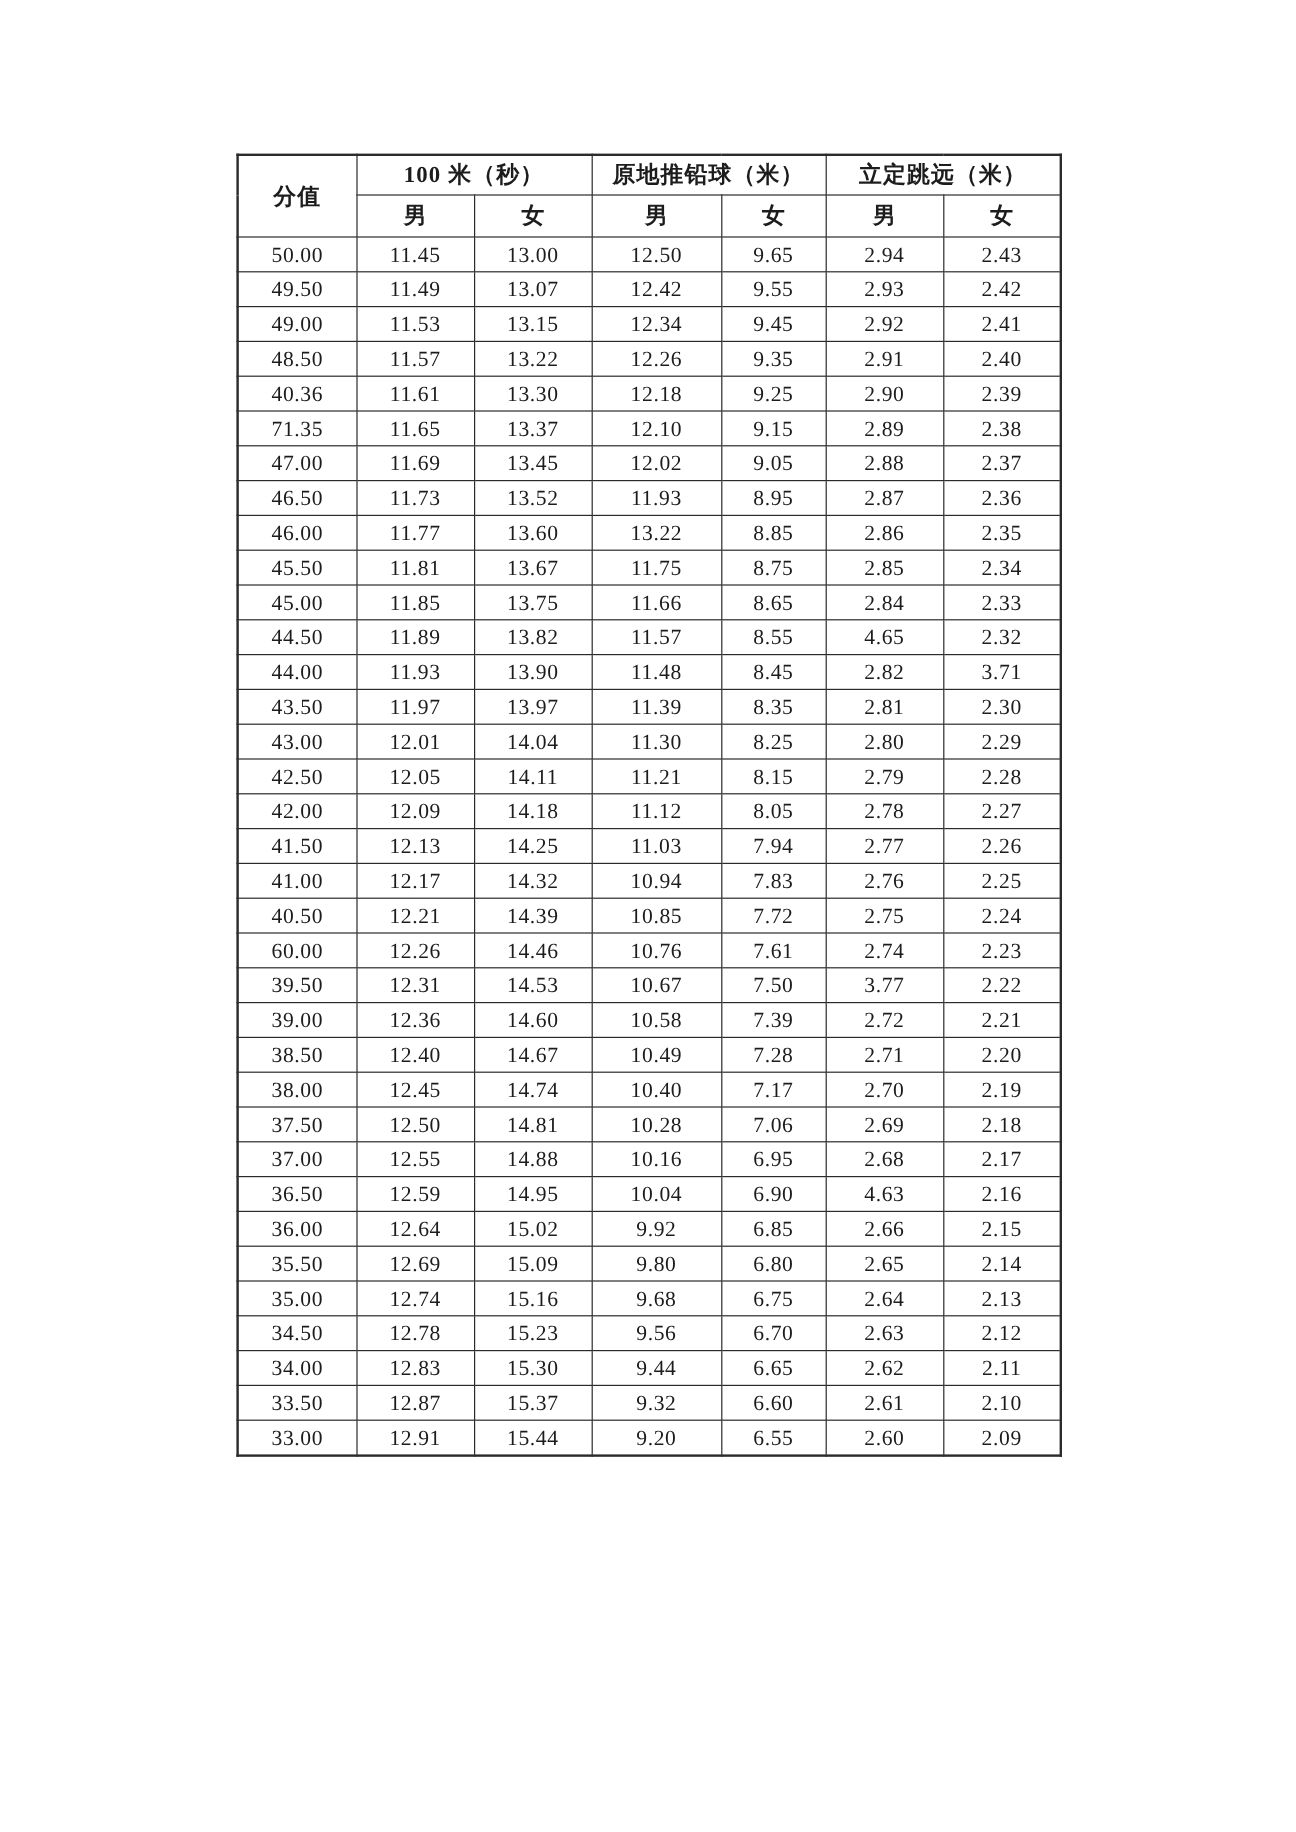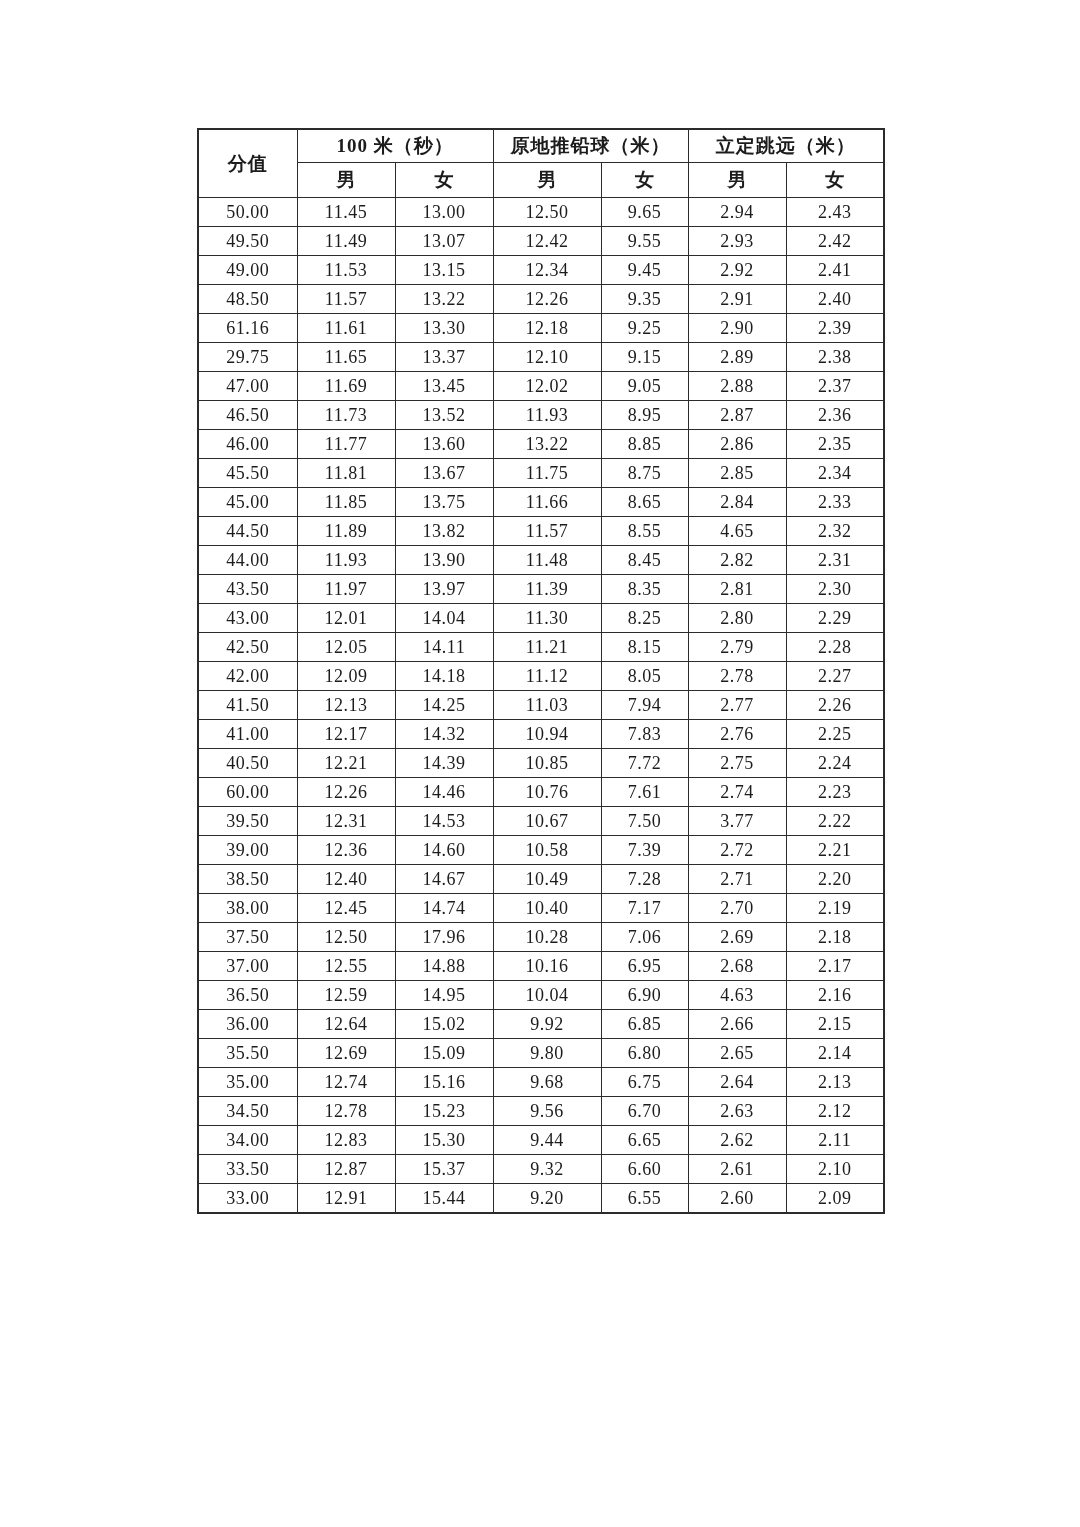--- a/index.html
+++ b/index.html
@@ -117,30 +117,30 @@
         <tr>
           <td>48.50</td>
           <td>11.57</td>
           <td>13.22</td>
           <td>12.26</td>
           <td>9.35</td>
           <td>2.91</td>
           <td>2.40</td>
         </tr>
         <tr>
-          <td>61.16</td>
+          <td>40.36</td>
           <td>11.61</td>
           <td>13.30</td>
           <td>12.18</td>
           <td>9.25</td>
           <td>2.90</td>
           <td>2.39</td>
         </tr>
         <tr>
-          <td>29.75</td>
+          <td>71.35</td>
           <td>11.65</td>
           <td>13.37</td>
           <td>12.10</td>
           <td>9.15</td>
           <td>2.89</td>
           <td>2.38</td>
         </tr>
         <tr>
           <td>47.00</td>
           <td>11.69</td>
@@ -195,21 +195,21 @@
           <td>4.65</td>
           <td>2.32</td>
         </tr>
         <tr>
           <td>44.00</td>
           <td>11.93</td>
           <td>13.90</td>
           <td>11.48</td>
           <td>8.45</td>
           <td>2.82</td>
-          <td>2.31</td>
+          <td>3.71</td>
         </tr>
         <tr>
           <td>43.50</td>
           <td>11.97</td>
           <td>13.97</td>
           <td>11.39</td>
           <td>8.35</td>
           <td>2.81</td>
           <td>2.30</td>
         </tr>
@@ -308,21 +308,21 @@
           <td>12.45</td>
           <td>14.74</td>
           <td>10.40</td>
           <td>7.17</td>
           <td>2.70</td>
           <td>2.19</td>
         </tr>
         <tr>
           <td>37.50</td>
           <td>12.50</td>
-          <td>17.96</td>
+          <td>14.81</td>
           <td>10.28</td>
           <td>7.06</td>
           <td>2.69</td>
           <td>2.18</td>
         </tr>
         <tr>
           <td>37.00</td>
           <td>12.55</td>
           <td>14.88</td>
           <td>10.16</td>

